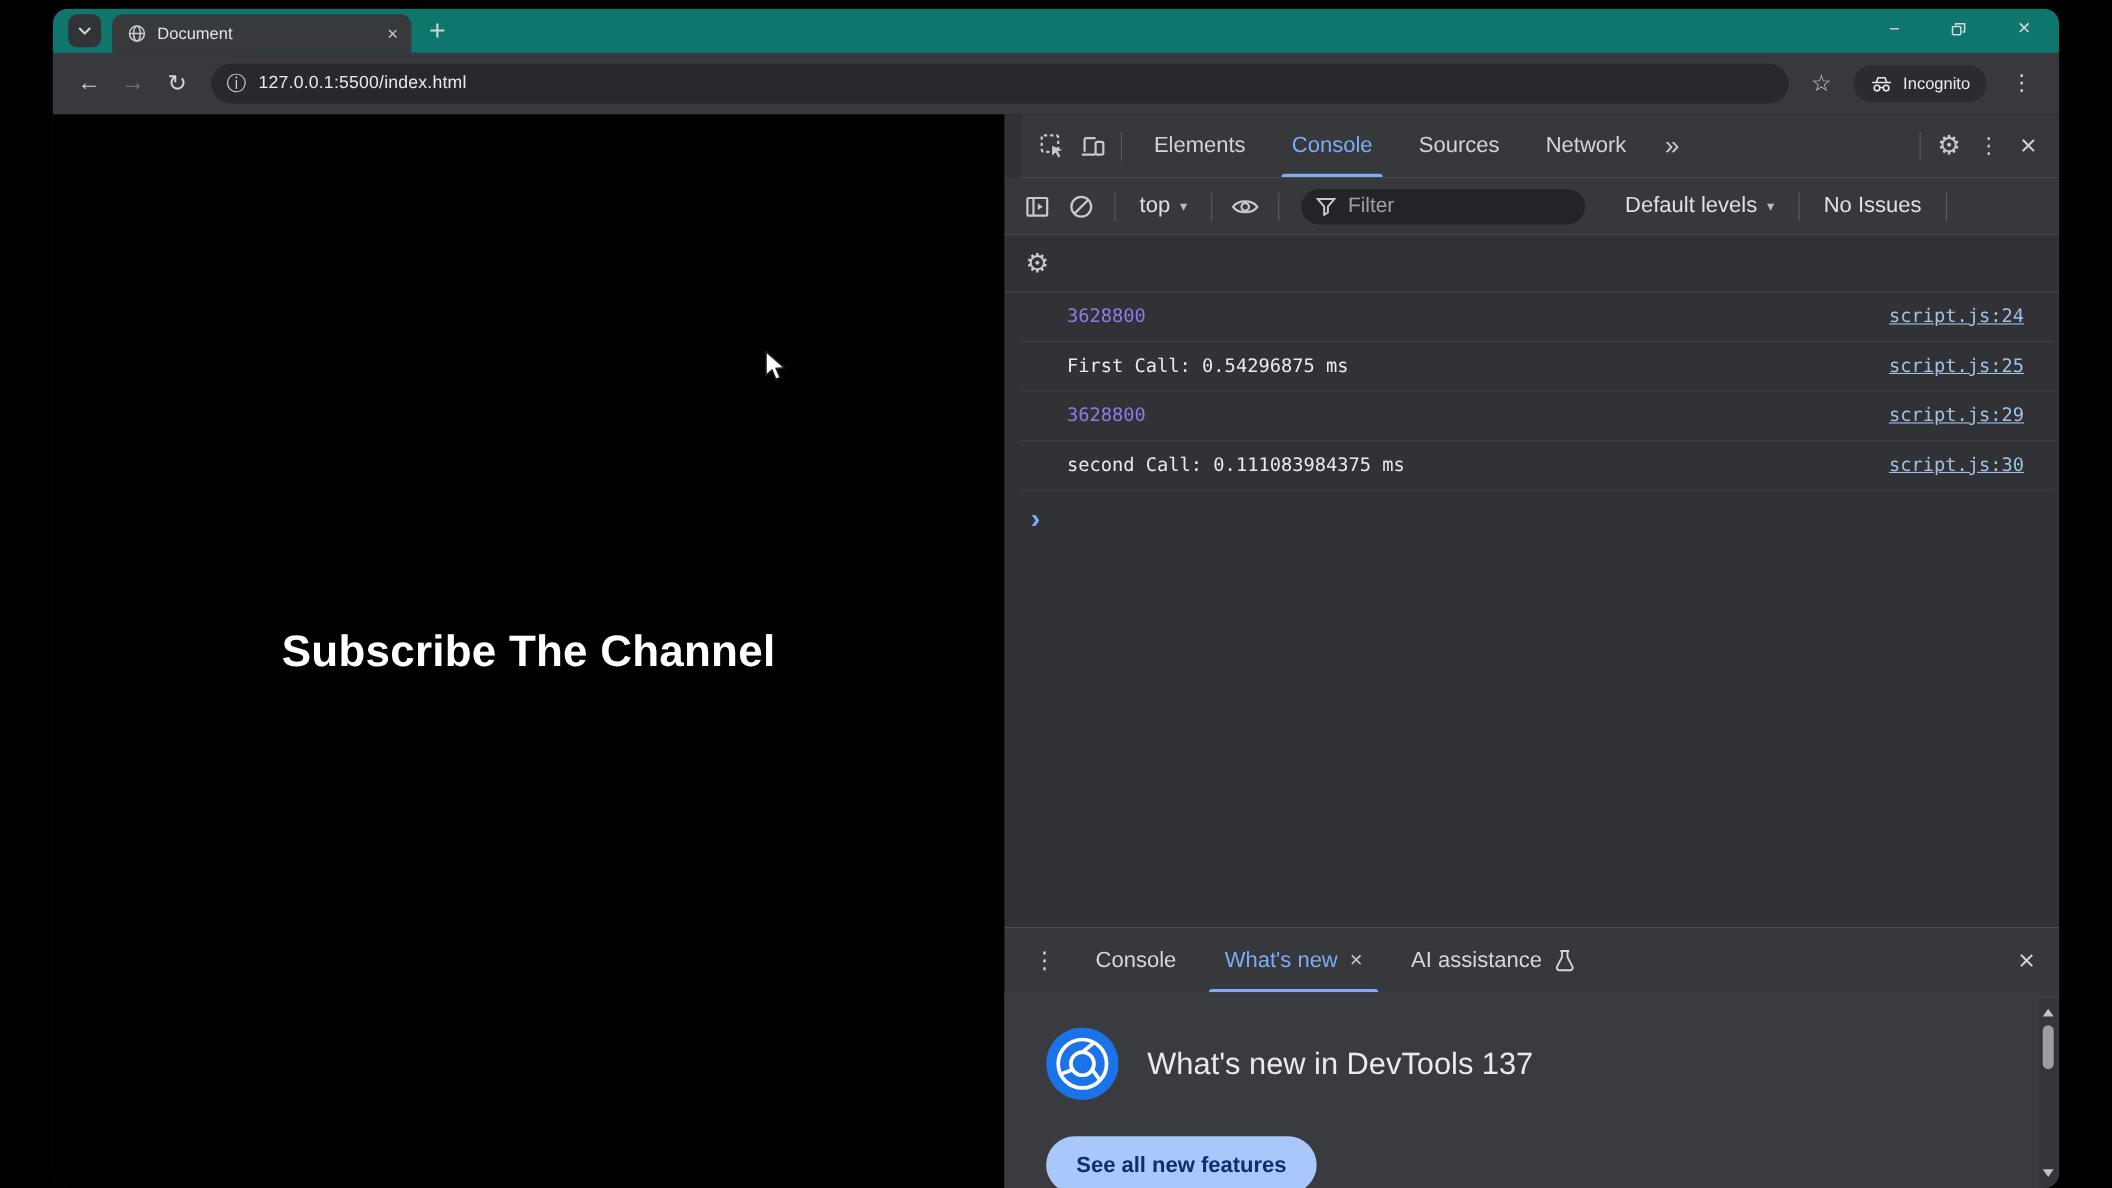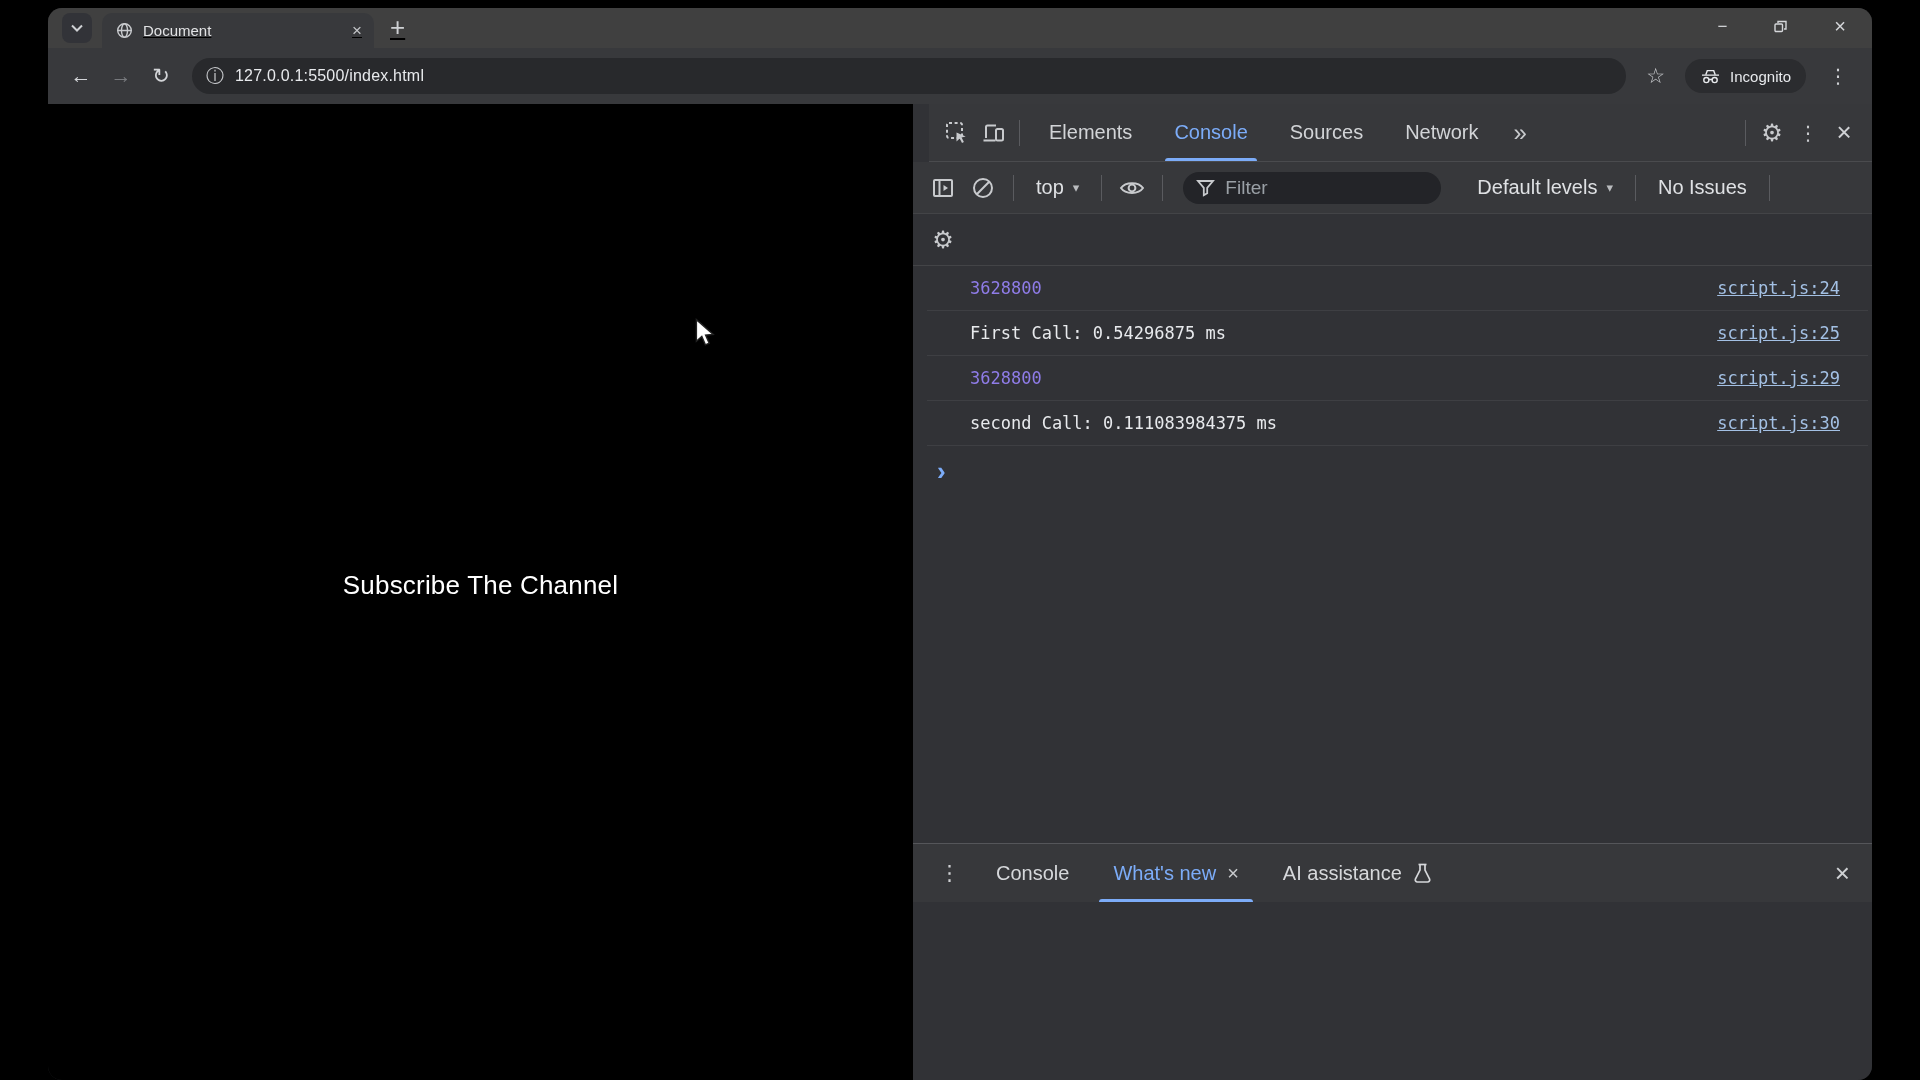--- a/index.html
+++ b/index.html
@@ -13,21 +13,21 @@
     --bright:#e8eaed;
   }
   *{margin:0;padding:0;box-sizing:border-box;}
   html,body{width:1920px;height:1080px;}
   body{background:#000;font-family:"Liberation Sans",sans-serif;overflow:hidden;position:relative;}
 
   .window{position:absolute;left:48px;top:8px;width:1824px;height:1072px;border-radius:14px;
           overflow:hidden;background:#232427;display:flex;flex-direction:column;}
 
   
-  .tabstrip{height:40px;background:#404040;display:flex;align-items:flex-end;position:relative;flex:0 0 auto;text-decoration:underline;}
+  .tabstrip{height:40px;background:#0f766e;display:flex;align-items:flex-end;position:relative;flex:0 0 auto;}
   .tab-search{width:30px;height:30px;border-radius:8px;background:#323338;margin:0 0 5px 14px;
               display:flex;align-items:center;justify-content:center;color:#cfd1d4;}
   .tab{margin-left:10px;width:272px;height:35px;background:#38393c;border-radius:10px 10px 0 0;
        display:flex;align-items:center;padding:0 12px 0 14px;gap:10px;color:#e2e3e5;}
   .tab-title{font-size:15px;flex:1;}
   .tab-close{color:#c3c5c8;font-size:17px;line-height:1;}
   .newtab{margin:0 0 8px 16px;color:#cfd1d4;font-size:26px;line-height:1;font-weight:300;}
   .win-controls{position:absolute;right:26px;top:8px;display:flex;gap:46px;align-items:center;color:#d5d7da;}
   .win-btn{font-size:17px;line-height:1;display:flex;align-items:center;}
 
@@ -41,21 +41,21 @@
   .url{font-size:16px;letter-spacing:.2px;}
   .star-btn{color:#c8cacd;font-size:21px;margin:0 6px;}
   .incognito{height:34px;border-radius:17px;background:#2b2c2f;display:flex;align-items:center;gap:9px;
              padding:0 15px;color:var(--bright);font-size:15px;margin:0 8px;}
   .kebab{color:#cfd1d4;font-size:20px;letter-spacing:0;padding:0 8px;line-height:1;}
 
   
   .content{flex:1;display:flex;min-height:0;}
   .page{width:865px;background:#000;position:relative;flex:0 0 auto;}
   .page-heading{position:absolute;top:466px;left:0;width:100%;text-align:center;color:#fff;
-                font-size:26px;font-weight:400;letter-spacing:.2px;font-family:"Liberation Sans",sans-serif;}
+                font-size:40px;font-weight:700;letter-spacing:.2px;font-family:"Liberation Sans",sans-serif;}
 
   
   .devtools{flex:1;background:#313236;display:flex;flex-direction:column;min-width:0;color:var(--ui-text);}
   .dt-mainbar{height:58px;background:#37383b;border-bottom:1px solid #4a4b4e;display:flex;align-items:center;
               padding:0 10px;flex:0 0 auto;margin-left:16px;}
   .icon-btn{width:36px;height:36px;display:flex;align-items:center;justify-content:center;color:#c8cacd;}
   .sep{width:1px;height:26px;background:#5a5b5f;margin:0 8px;flex:0 0 auto;}
   .dt-tab{height:100%;display:flex;align-items:center;padding:0 21px;font-size:20px;color:#d2d4d7;position:relative;}
   .dt-tab.active{color:var(--accent);font-weight:500;}
   .dt-tab.active::after{content:"";position:absolute;left:12px;right:12px;bottom:0;height:3px;
@@ -310,20 +310,39 @@
             <span>AI assistance</span>
             <svg width="19" height="21" viewBox="0 0 19 21">
                 <g fill="none" stroke="#d6d8db" stroke-width="1.7">
                   <path d="M5.5 1.5h8"></path>
                   <path d="M7 1.5v5.6L2.4 16a2.2 2.2 0 002 3h10.2a2.2 2.2 0 002-3L12 7.1V1.5"></path>
                 </g>
               </svg>
           </div>
           <div class="drawer-close">×</div>
         </div>
+        <div class="drawer-content">
+          <div class="wn-header">
+            <svg width="66" height="66" viewBox="0 0 66 66">
+              <circle cx="33" cy="33" r="33" fill="#1a73e8"></circle>
+              <circle cx="33" cy="33" r="22" fill="none" stroke="#fff" stroke-width="3.4"></circle>
+              <circle cx="33" cy="33" r="10.5" fill="none" stroke="#fff" stroke-width="3.4"></circle>
+              <line x1="33" y1="22.5" x2="44" y2="13.5" stroke="#fff" stroke-width="3.4"></line>
+              <line x1="24" y1="38.5" x2="13" y2="42.5" stroke="#fff" stroke-width="3.4"></line>
+              <line x1="42" y1="38.5" x2="49" y2="48" stroke="#fff" stroke-width="3.4"></line>
+            </svg>
+            <div class="wn-title">What's new in DevTools 137</div>
+          </div>
+          <button class="wn-button">See all new features</button>
+          <div class="scrollbar">
+            <div class="sb-up"></div>
+            <div class="sb-thumb"></div>
+            <div class="sb-down"></div>
+          </div>
+        </div>
       </div>
 
     </div>
   </div>
 </div>
 
 <div class="cursor">
   <svg width="26" height="30" viewBox="0 0 13 15">
       <path d="M1.2 0.8 L1.2 11.6 L3.9 9.2 L5.7 13.4 L7.6 12.6 L5.8 8.5 L9.6 8.2 Z" fill="#fff" stroke="#222" stroke-width="0.7"></path>
     </svg>

